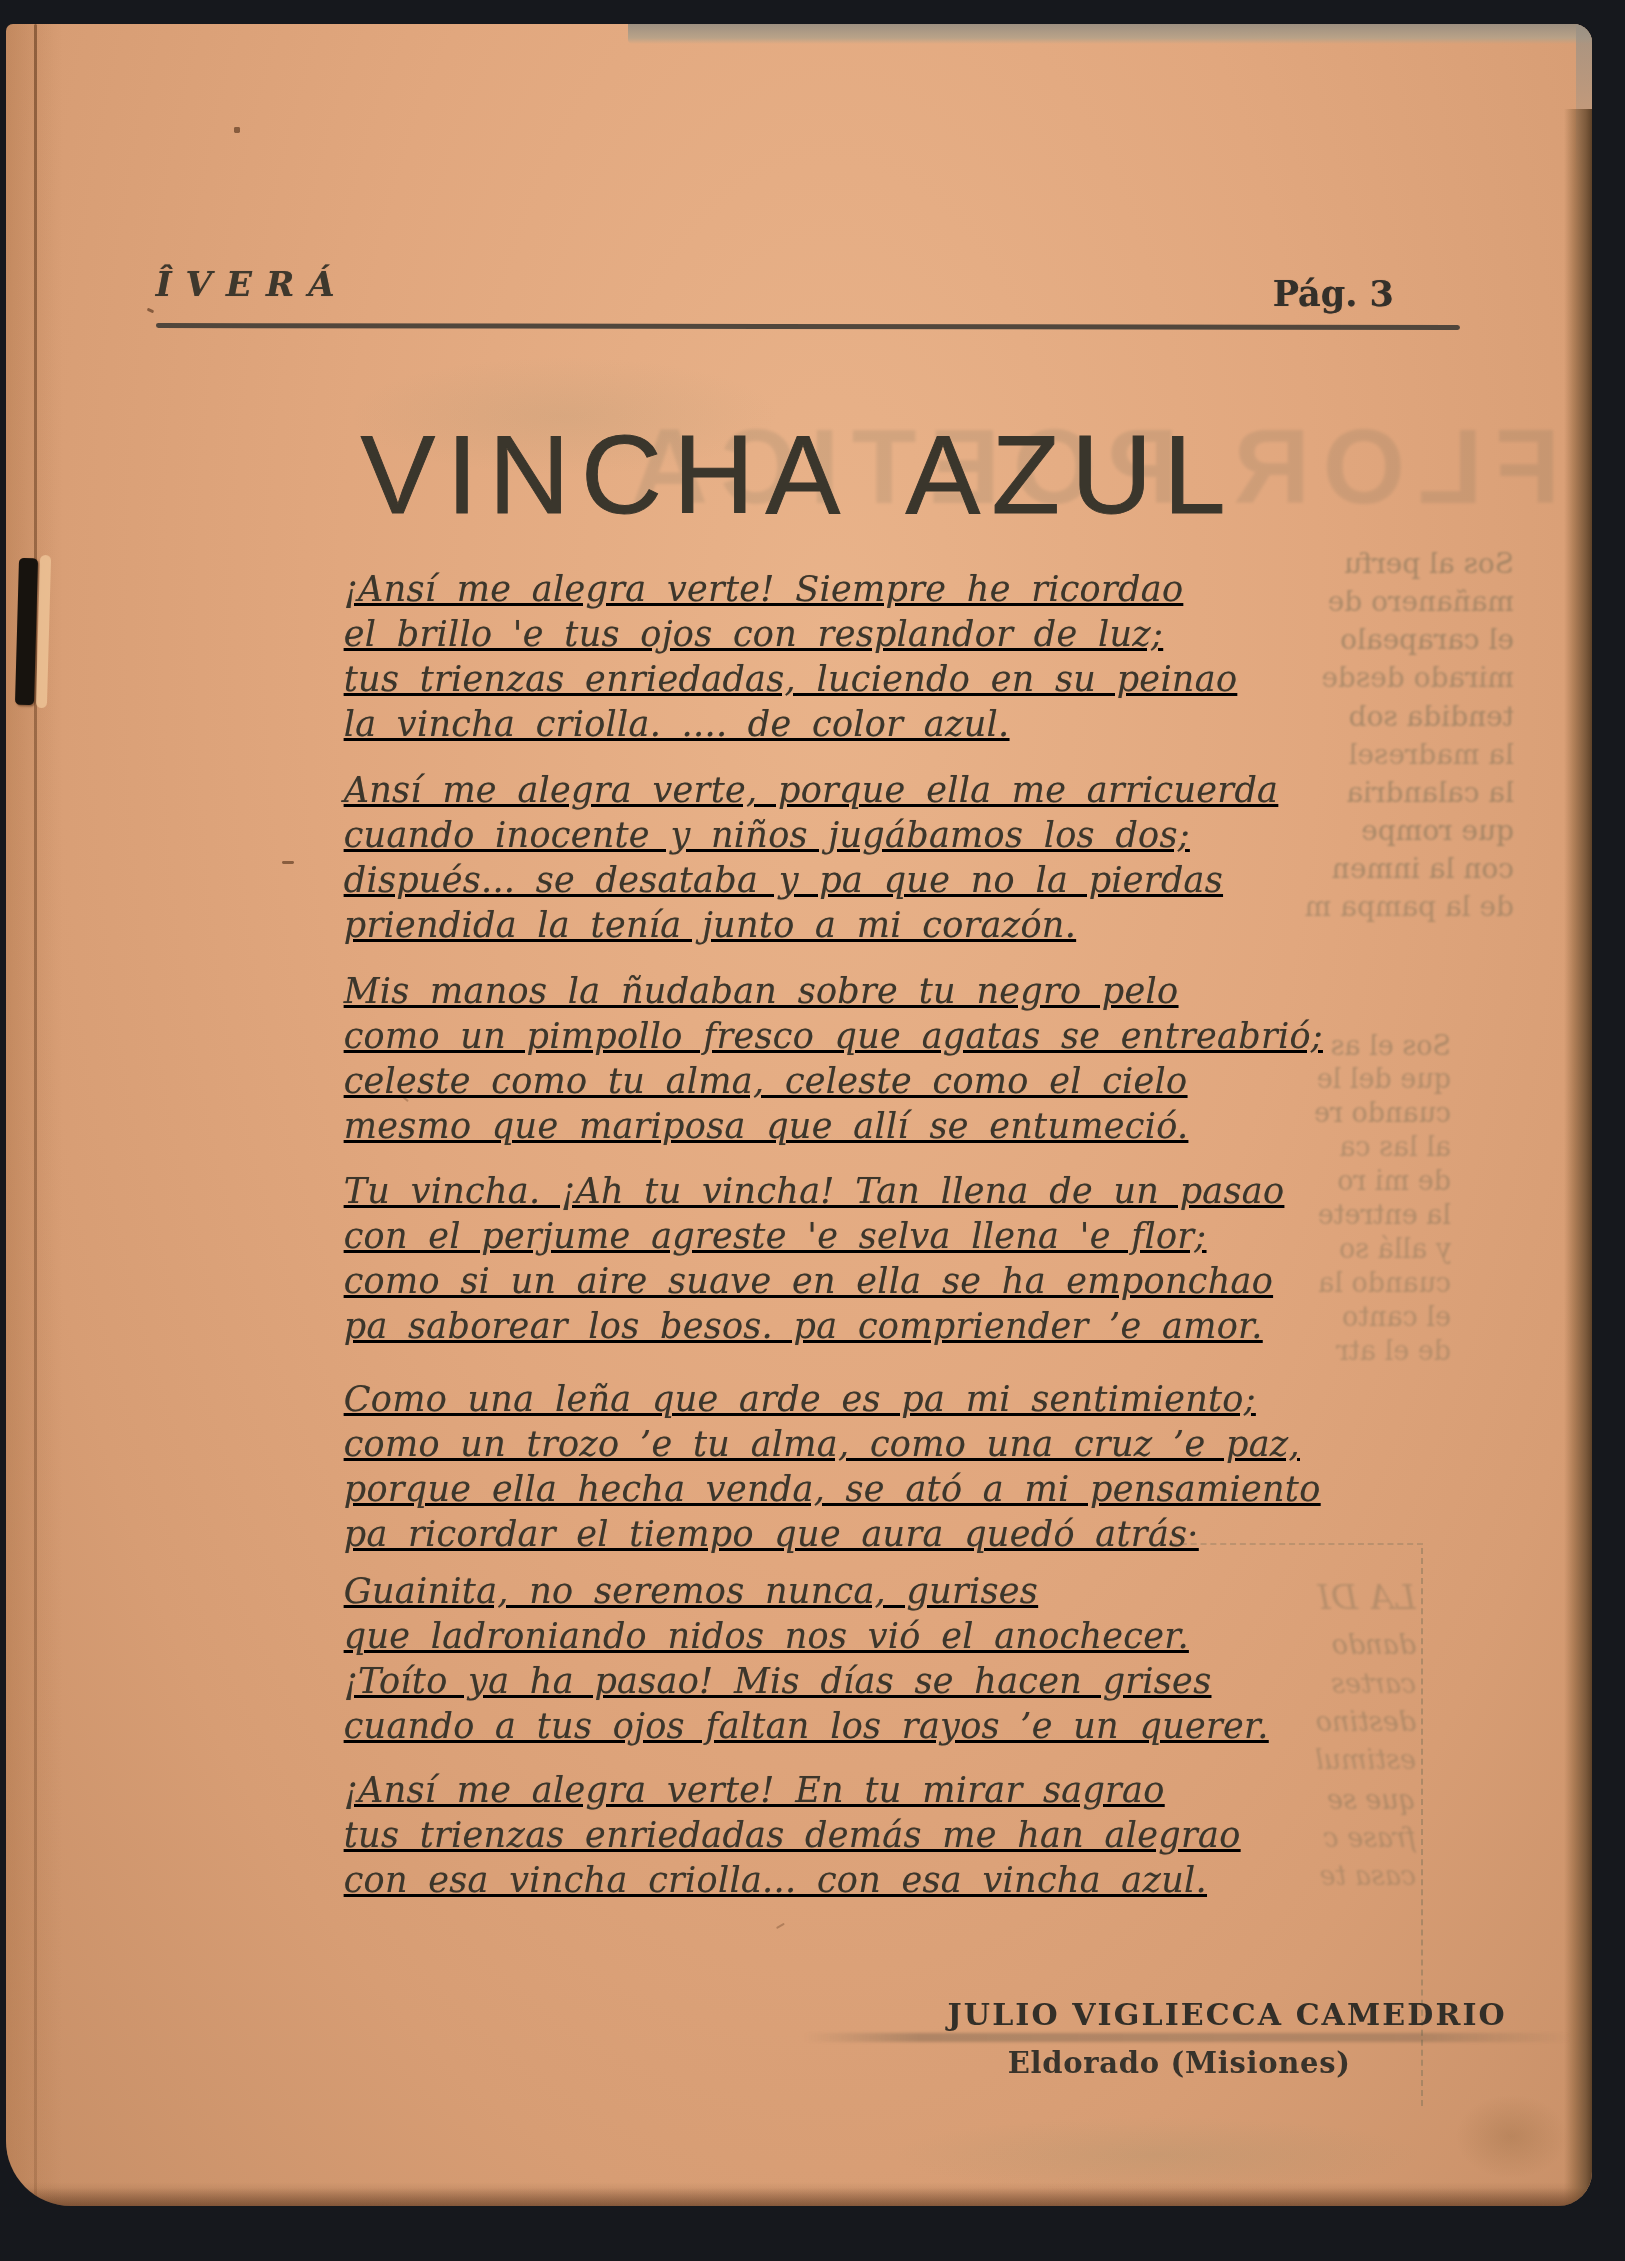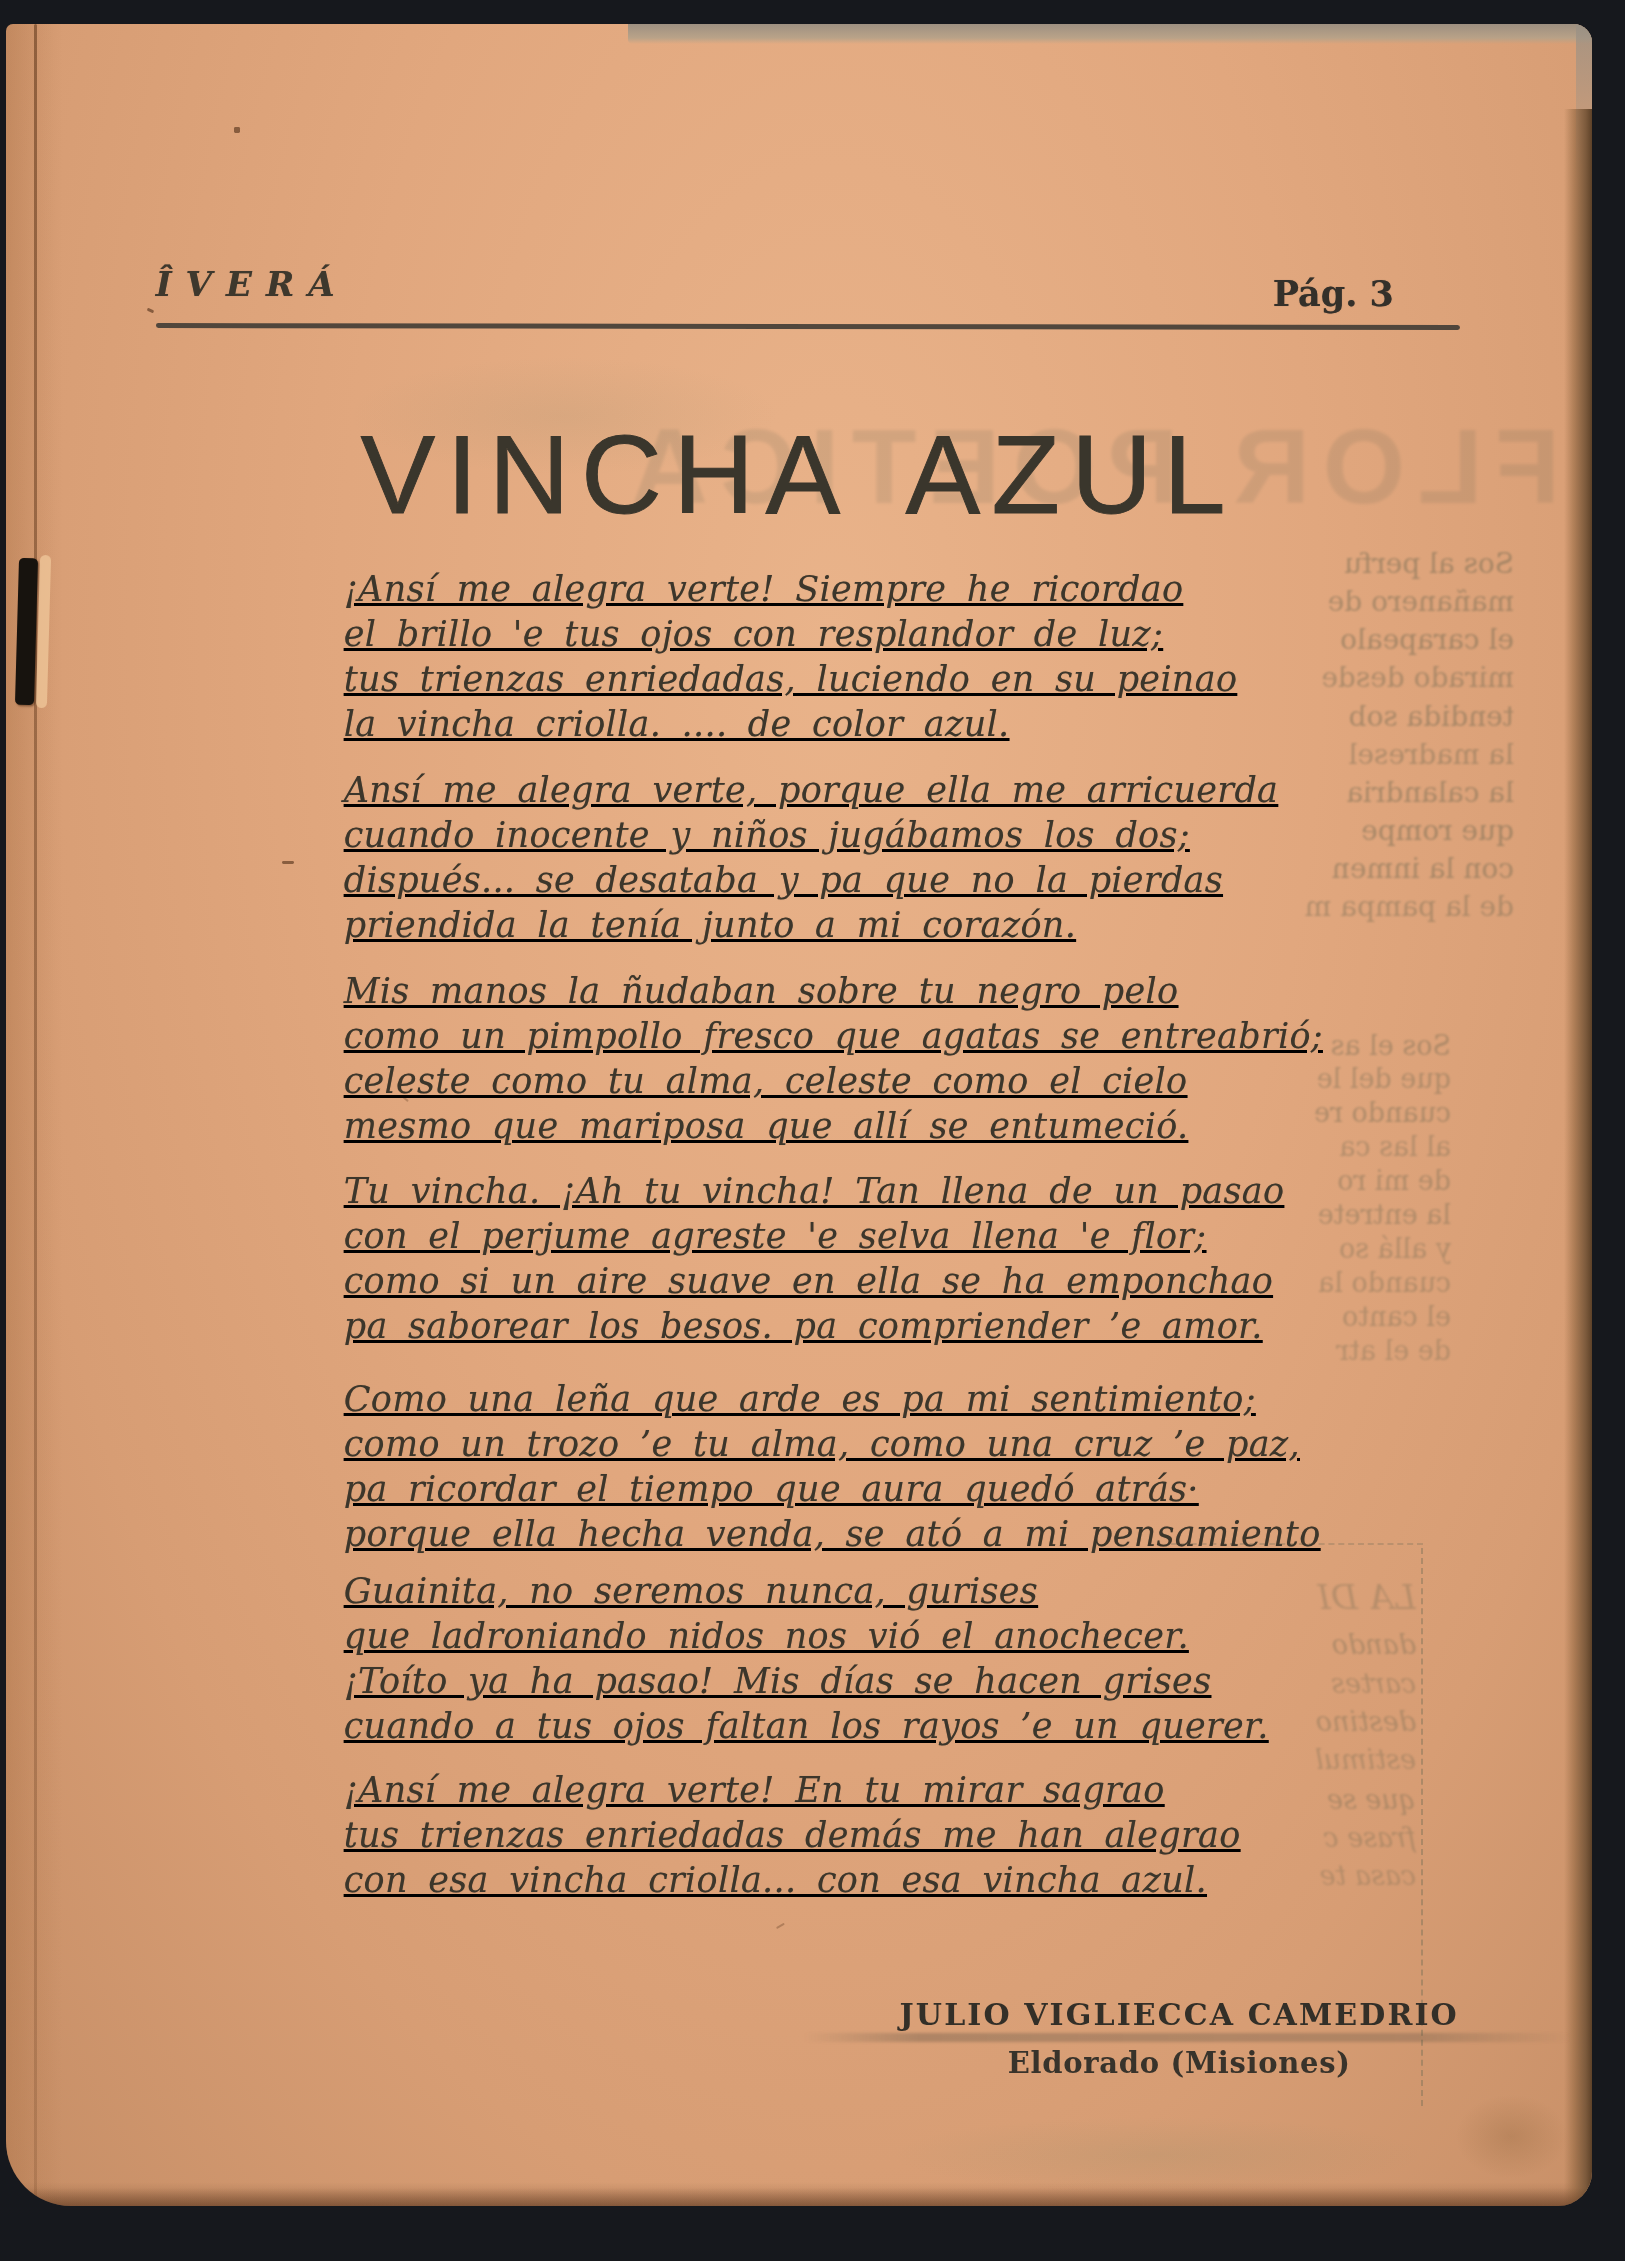--- a/index.html
+++ b/index.html
@@ -41,21 +41,21 @@
     font:700 35px "DejaVu Serif",serif;color:#34302a;text-shadow:0 0 0.7px rgba(52,48,42,.6);}
   .rule{position:absolute;left:150px;top:300px;width:1304px;height:5px;background:#3c3933;
     border-radius:2.8px;opacity:.88;transform:rotate(.08deg);}
   .title{position:absolute;left:0;top:386px;width:1586px;text-align:center;
     font-family:"Liberation Sans",sans-serif;font-weight:400;font-size:112px;
     letter-spacing:11.3px;word-spacing:24px;color:#3a362c;
     -webkit-text-stroke:0.9px #3a362c;white-space:nowrap;}
   .stanza{position:absolute;text-decoration:underline;}
   .poemline{font:italic 35px/45px "DejaVu Serif",serif;color:#3c362b;white-space:nowrap;
     word-spacing:.26em;letter-spacing:0.3px;text-shadow:0 0 0.7px rgba(60,54,43,.45);}
-  .sig-author{position:absolute;left:813px;top:1973px;width:721px;text-align:center;
+  .sig-author{position:absolute;left:861px;top:1973px;width:721px;text-align:center;
     font:700 30px "DejaVu Serif",serif;letter-spacing:2.1px;color:#332f28;white-space:nowrap;}
   .sig-location{position:absolute;left:813px;top:2022px;width:721px;text-align:center;
     font:700 29px "DejaVu Serif",serif;letter-spacing:0.7px;color:#38332b;white-space:nowrap;}
   
   .ghost{position:absolute;overflow:hidden;transform:scaleX(-1);color:#565b47;
     font-family:"DejaVu Serif",serif;white-space:nowrap;filter:blur(0.8px);}
   .ghost-title{position:absolute;left:438px;top:382px;width:1116px;overflow:hidden;
     transform:scaleX(-1);font-family:"Liberation Sans",sans-serif;font-weight:700;
     font-size:106px;letter-spacing:12.7px;color:#4e584a;opacity:.13;filter:blur(1.8px);white-space:nowrap;}
   .ghost-box-v{position:absolute;left:1415px;top:1524px;width:0;height:558px;
@@ -151,22 +151,22 @@
         </div>
         <div class="stanza" style="top: 1145px; left: 338px;">
           <div class="poemline">Tu vincha. ¡Ah tu vincha! Tan llena de un pasao</div>
           <div class="poemline">con el perjume agreste 'e selva llena 'e flor;</div>
           <div class="poemline">como si un aire suave en ella se ha emponchao</div>
           <div class="poemline">pa saborear los besos. pa compriender ’e amor.</div>
         </div>
         <div class="stanza" style="top: 1353px; left: 338px;">
           <div class="poemline">Como una leña que arde es pa mi sentimiento;</div>
           <div class="poemline">como un trozo ’e tu alma, como una cruz ’e paz,</div>
+          <div class="poemline">porque ella hecha venda, se ató a mi pensamiento</div>
           <div class="poemline">pa ricordar el tiempo que aura quedó atrás·</div>
-          <div class="poemline">porque ella hecha venda, se ató a mi pensamiento</div>
         </div>
         <div class="stanza" style="top: 1545px; left: 338px;">
           <div class="poemline">Guainita, no seremos nunca, gurises</div>
           <div class="poemline">que ladroniando nidos nos vió el anochecer.</div>
           <div class="poemline">¡Toíto ya ha pasao! Mis días se hacen grises</div>
           <div class="poemline">cuando a tus ojos faltan los rayos ’e un querer.</div>
         </div>
         <div class="stanza" style="top: 1744px; left: 338px;">
           <div class="poemline">¡Ansí me alegra verte! En tu mirar sagrao</div>
           <div class="poemline">tus trienzas enriedadas demás me han alegrao</div>

